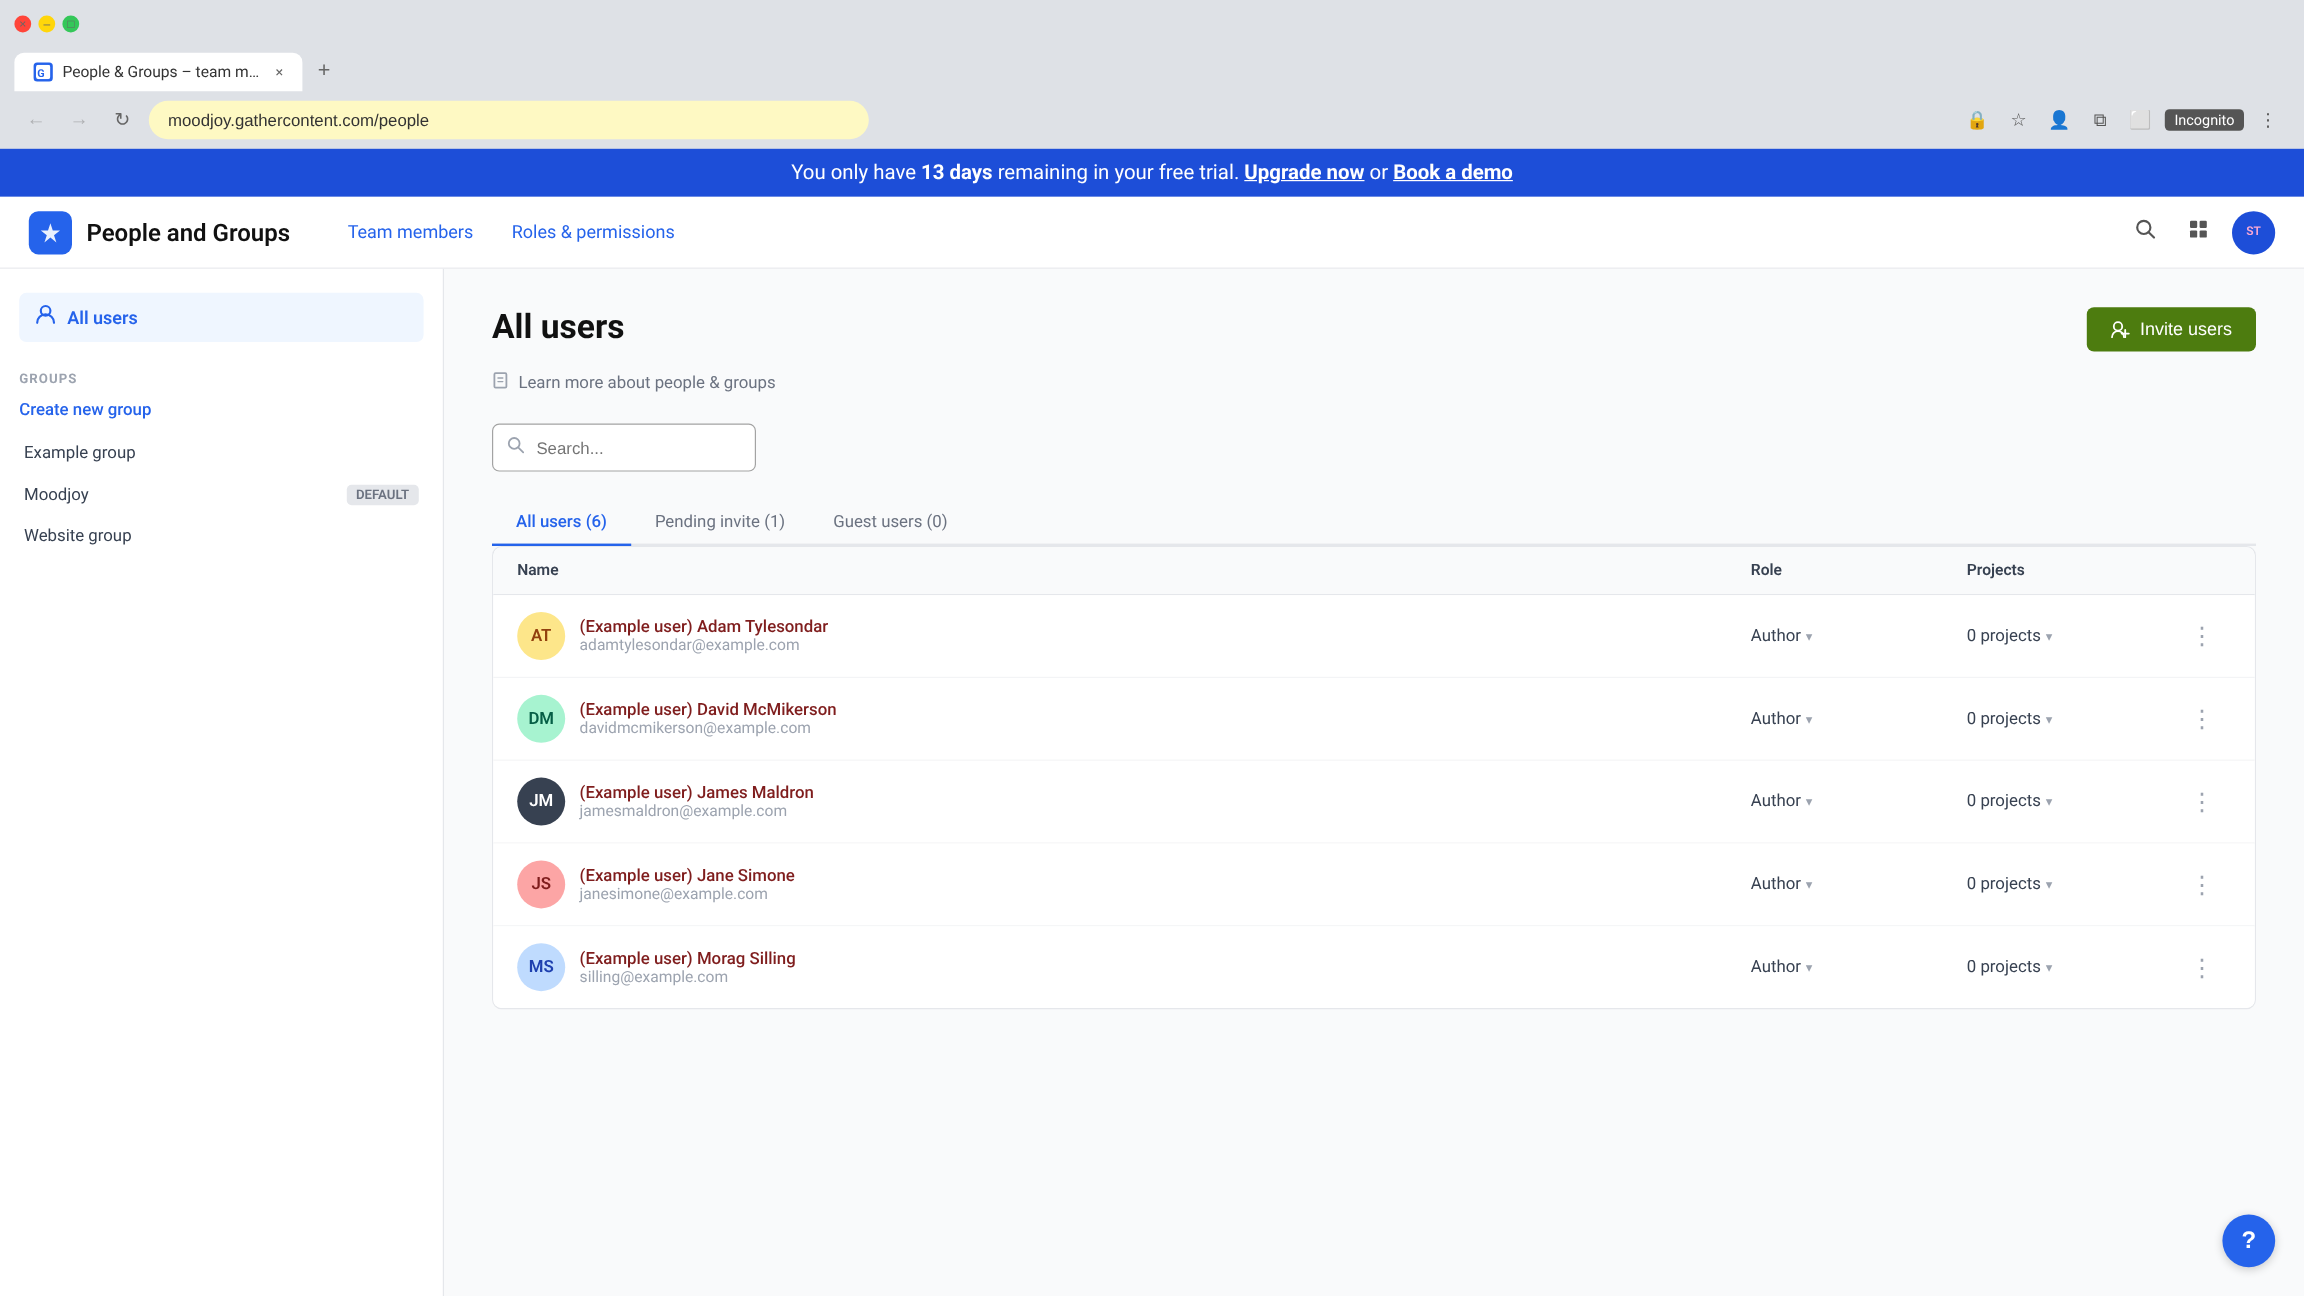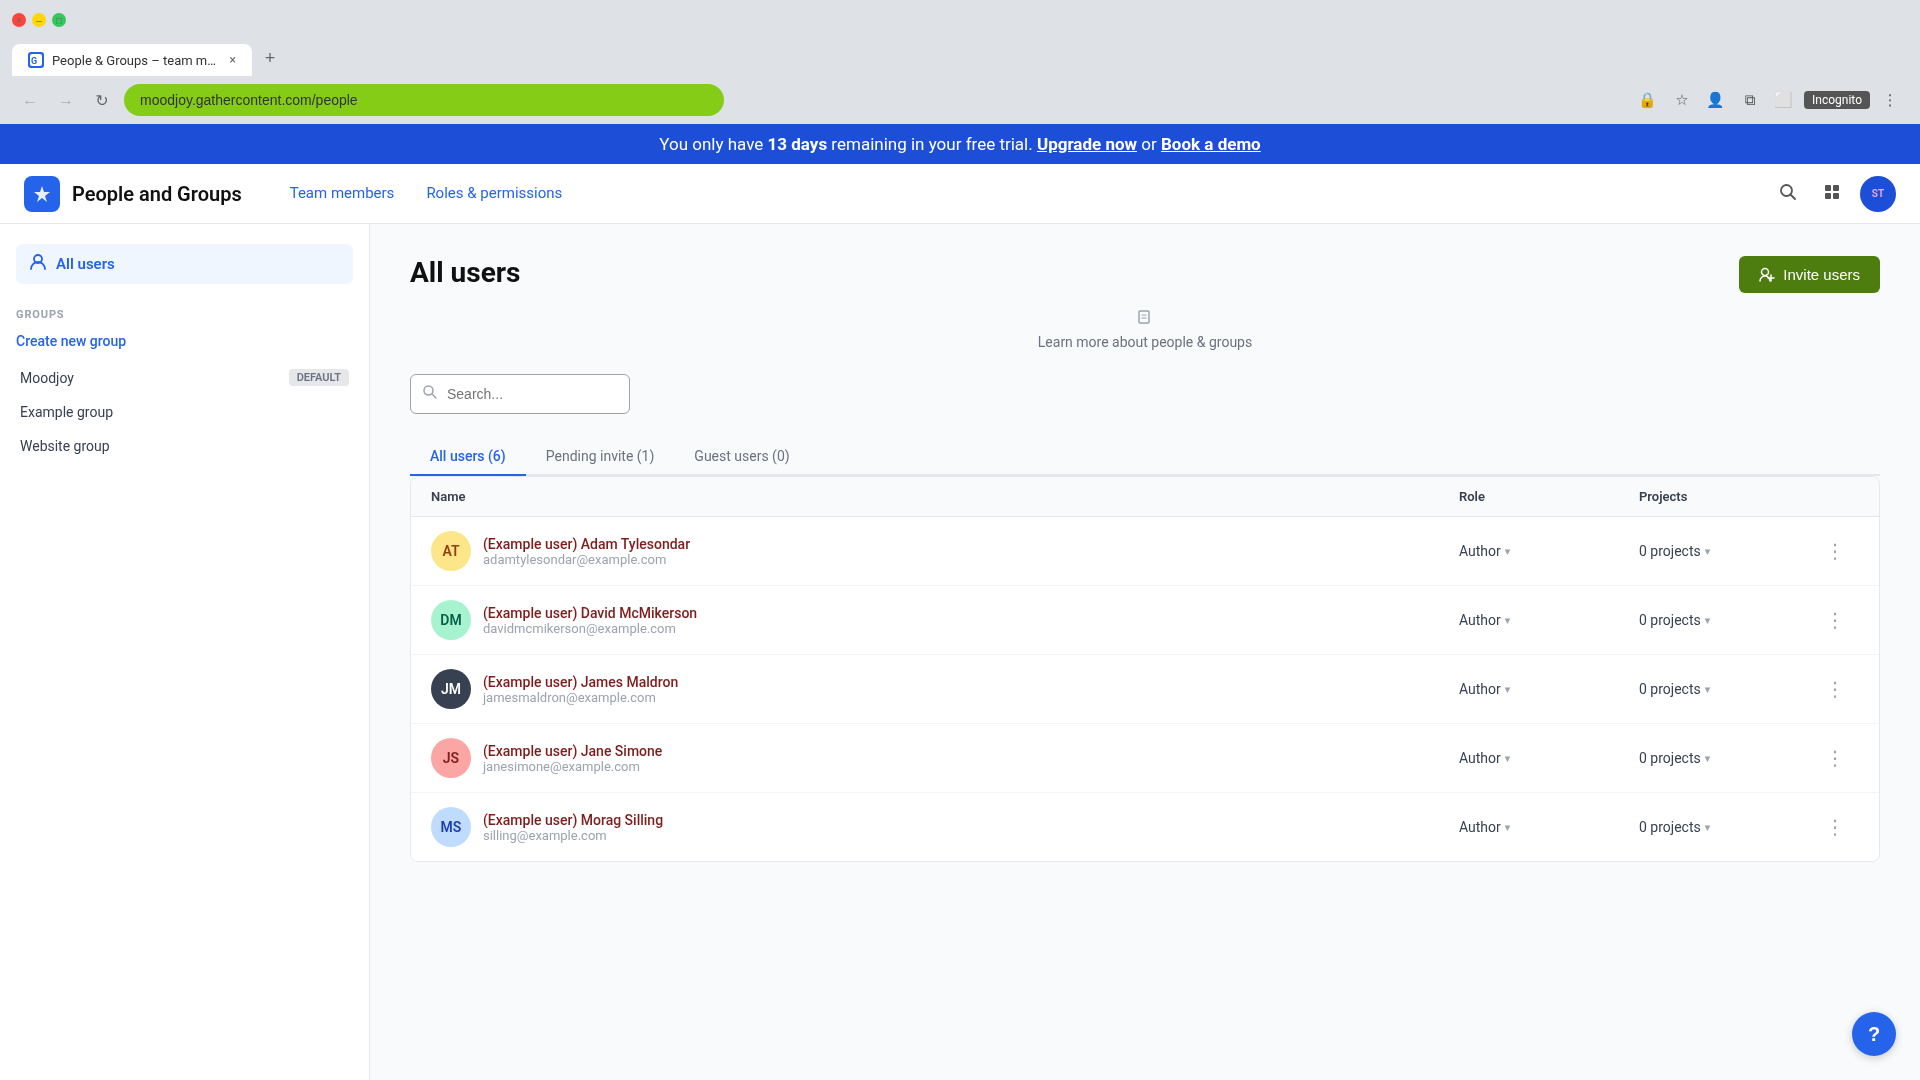--- a/index.html
+++ b/index.html
@@ -15,21 +15,21 @@
     .browser-btn.close { background: #ff453a; }
     .tab-bar { display: flex; align-items: flex-end; padding: 0 12px; background: #dee1e6; height: 36px; }
     .browser-tab { display: flex; align-items: center; gap: 8px; padding: 8px 16px; background: #fff; border-radius: 8px 8px 0 0; min-width: 200px; max-width: 240px; cursor: pointer; }
     .browser-tab .tab-favicon { width: 16px; height: 16px; background: #2563eb; border-radius: 3px; display: flex; align-items: center; justify-content: center; }
     .browser-tab .tab-title { font-size: 13px; color: #333; flex: 1; overflow: hidden; white-space: nowrap; text-overflow: ellipsis; }
     .browser-tab .tab-close { color: #666; font-size: 12px; cursor: pointer; }
     .new-tab-btn { width: 28px; height: 28px; border-radius: 50%; background: transparent; border: none; cursor: pointer; font-size: 18px; color: #666; display: flex; align-items: center; justify-content: center; margin-left: 4px; margin-bottom: 4px; }
     .address-bar { display: flex; align-items: center; padding: 6px 16px; background: #dee1e6; height: 48px; gap: 8px; }
     .nav-btn { width: 28px; height: 28px; border: none; background: transparent; cursor: pointer; color: #666; font-size: 16px; border-radius: 50%; display: flex; align-items: center; justify-content: center; }
     .nav-btn.disabled { opacity: 0.4; cursor: default; }
-    .address-input { flex: 1; height: 32px; border: none; border-radius: 20px; padding: 0 16px; font-size: 14px; background: #84cc16; color: #333; outline: none; max-width: 600px; }
+    .address-input { flex: 1; height: 32px; border: none; border-radius: 20px; padding: 0 16px; font-size: 14px; background: #fef9c3; color: #333; outline: none; max-width: 600px; }
     .browser-actions { display: flex; gap: 6px; align-items: center; margin-left: auto; }
     .browser-action-btn { width: 28px; height: 28px; border: none; background: transparent; cursor: pointer; color: #555; border-radius: 50%; display: flex; align-items: center; justify-content: center; font-size: 15px; }
     .incognito-badge { background: #555; color: #fff; font-size: 12px; padding: 2px 8px; border-radius: 4px; cursor: pointer; }
 
     
     .trial-banner { background: #1d4ed8; color: #fff; text-align: center; padding: 10px; font-size: 17px; }
     .trial-banner a { color: #fff; font-weight: bold; text-decoration: underline; cursor: pointer; }
     .trial-banner strong { font-weight: 700; }
 
     
@@ -55,21 +55,21 @@
     .sidebar-create-group { color: #2563eb; font-size: 14px; cursor: pointer; font-weight: 500; margin-bottom: 12px; display: block; }
     .sidebar-group-item { display: flex; align-items: center; justify-content: space-between; padding: 8px 4px; cursor: pointer; border-radius: 4px; margin-bottom: 2px; }
     .sidebar-group-name { font-size: 14px; color: #374151; }
     .default-badge { background: #e5e7eb; color: #6b7280; font-size: 11px; padding: 2px 8px; border-radius: 4px; font-weight: 600; }
 
     
     .content-area { flex: 1; padding: 32px 40px; overflow-y: auto; background: #f9fafb; }
     .content-header { display: flex; align-items: flex-start; justify-content: space-between; margin-bottom: 16px; }
     .page-title { font-size: 28px; font-weight: 700; color: #111; }
     .invite-btn { background: #4d7c0f; color: #fff; border: none; border-radius: 6px; padding: 10px 20px; font-size: 15px; cursor: pointer; display: flex; align-items: center; gap: 8px; font-weight: 500; }
-    .learn-more-link { display: flex; align-items: center; gap: 6px; color: #6b7280; font-size: 14px; cursor: pointer; margin-bottom: 24px; flex-direction: column; }
+    .learn-more-link { display: flex; align-items: center; gap: 6px; color: #6b7280; font-size: 14px; cursor: pointer; margin-bottom: 24px; }
 
     
     .search-wrapper { position: relative; margin-bottom: 24px; }
     .search-icon-pos { position: absolute; left: 12px; top: 50%; transform: translateY(-50%); color: #9ca3af; font-size: 16px; }
     .search-input { width: 220px; height: 40px; border: 1px solid #a3a3a3; border-radius: 6px; padding: 0 12px 0 36px; font-size: 14px; color: #374151; background: #fff; outline: none; }
 
     
     .user-tabs { display: flex; border-bottom: 2px solid #e5e7eb; margin-bottom: 0; }
     .user-tab { padding: 10px 20px; font-size: 14px; color: #6b7280; cursor: pointer; border-bottom: 2px solid transparent; margin-bottom: -2px; }
     .user-tab.active { color: #2563eb; border-bottom-color: #2563eb; font-weight: 500; }
@@ -193,25 +193,25 @@
             <path d="M3 17c0-3.866 3.134-7 7-7s7 3.134 7 7" stroke="#2563eb" stroke-width="1.8" stroke-linecap="round"></path>
           </svg>
       </span>
       <span class="sidebar-all-users-label">All users</span>
     </div>
 
     <div class="sidebar-section-title">GROUPS</div>
     <a class="sidebar-create-group">Create new group</a>
 
     <div class="sidebar-group-item">
+      <span class="sidebar-group-name">Example group</span>
+    </div>
+    <div class="sidebar-group-item">
       <span class="sidebar-group-name">Moodjoy</span>
       <span class="default-badge">DEFAULT</span>
-    </div>
-    <div class="sidebar-group-item">
-      <span class="sidebar-group-name">Example group</span>
     </div>
     <div class="sidebar-group-item">
       <span class="sidebar-group-name">Website group</span>
     </div>
   </aside>
 
   <main class="content-area">
     <div class="content-header">
       <h1 class="page-title">All users</h1>
       <button class="invite-btn">

